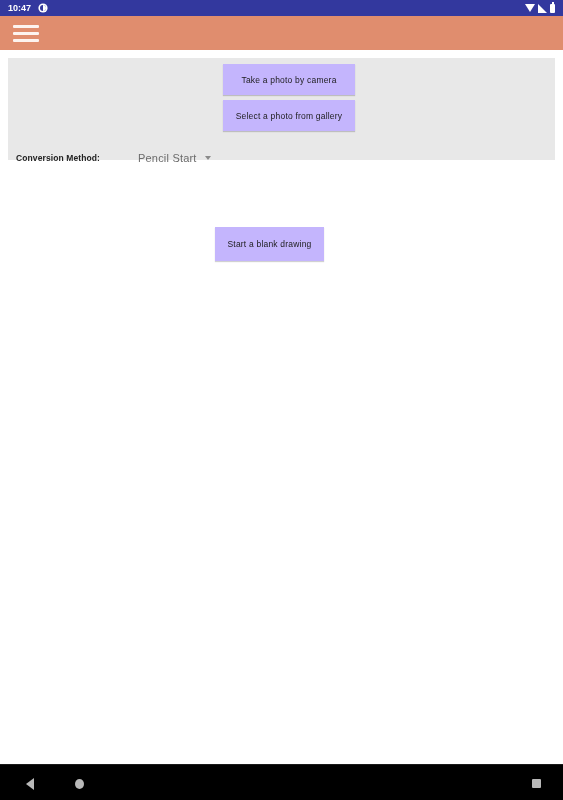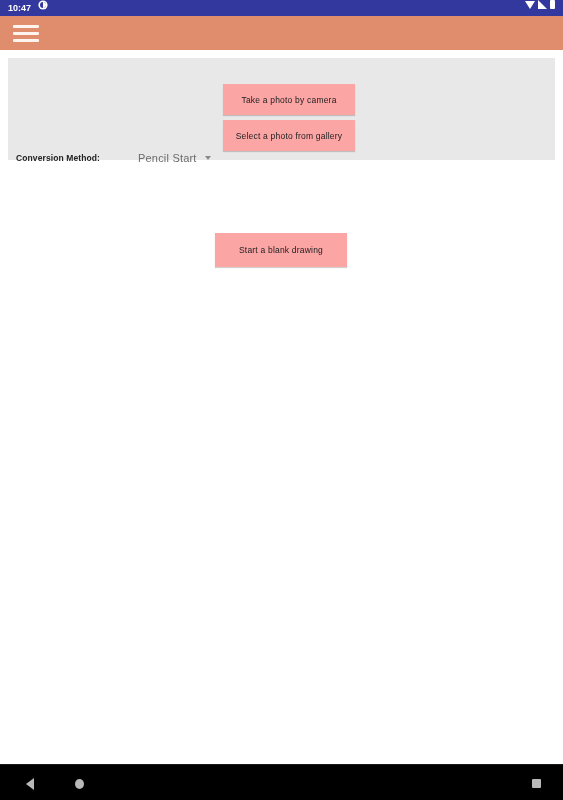--- a/index.html
+++ b/index.html
@@ -16,21 +16,21 @@
   }
 
   
   .status-bar {
     position: absolute;
     top: 0; left: 0;
     width: 563px;
     height: 16px;
     background: #33389e;
     display: flex;
-    align-items: flex-start;
+    align-items: center;
     padding: 0 4px;
     box-sizing: border-box;
   }
   .status-clock {
     color: #ffffff;
     font-size: 9px;
     font-weight: bold;
     letter-spacing: 0px;
     margin-left: 4px;
     line-height: 16px;
@@ -116,31 +116,30 @@
     left: 8px;
     width: 547px;
     height: 102px;
     background: #e8e8e8;
   }
 
   .btn {
     position: absolute;
     width: 132px;
     height: 31px;
-    background: #fca5a5;
+    background: #c4b5fd;
     border: none;
     color: #1c1c1c;
     font-family: "Liberation Sans", sans-serif;
     font-size: 8.5px;
     letter-spacing: 0.2px;
     text-align: center;
     cursor: pointer;
     padding: 0;
     box-shadow: 0 1px 1px rgba(0,0,0,0.18);
-    margin-top: 20px;
   }
   .btn-camera { left: 215px; top: 6px; }
   .btn-gallery { left: 215px; top: 42px; }
 
   .method-row {
     position: absolute;
     left: 8px;
     top: 94px;
     display: flex;
     align-items: center;
@@ -166,22 +165,22 @@
   .caret {
     width: 0; height: 0;
     border-left: 3.5px solid transparent;
     border-right: 3.5px solid transparent;
     border-top: 4px solid #8a8a8a;
   }
 
   .btn-blank {
     position: absolute;
     left: 215px;
-    top: 163px;
-    width: 132px;
+    top: 177px;
+    width: 109px;
     height: 34px;
   }
 
   
   .nav-bar {
     position: absolute;
     bottom: 0; left: 0;
     width: 563px;
     height: 35px;
     background: #000000;

